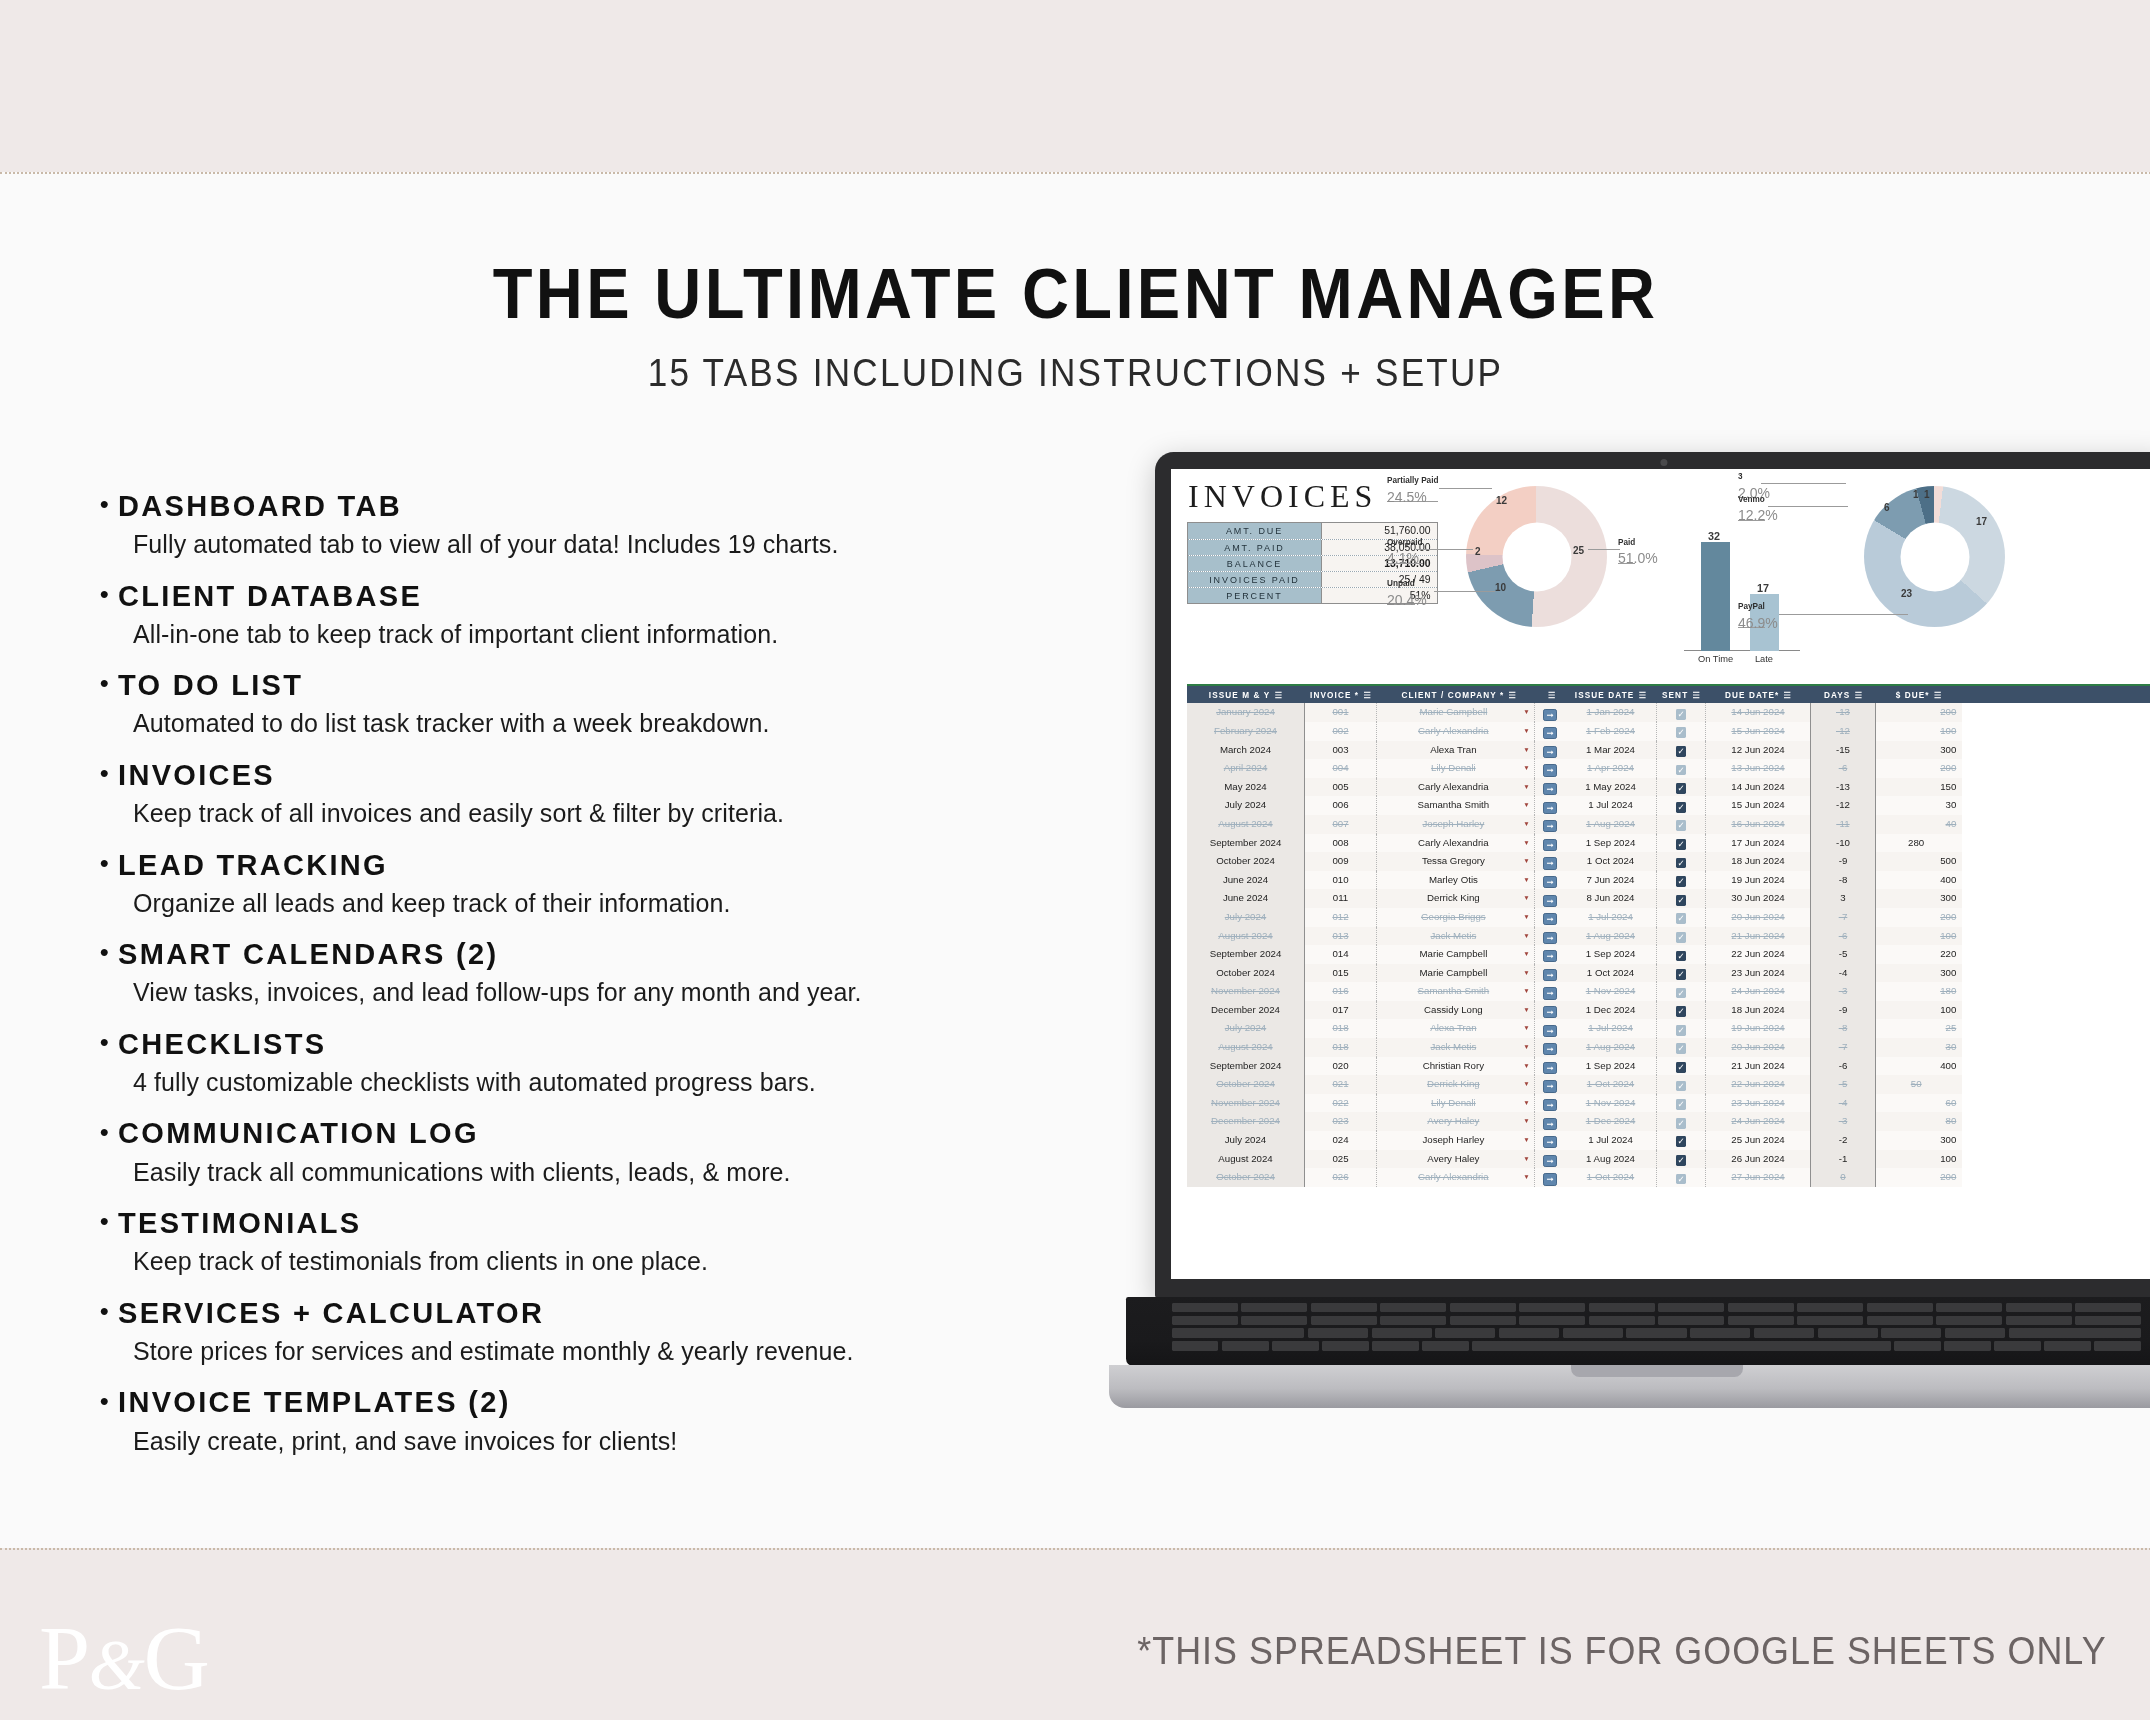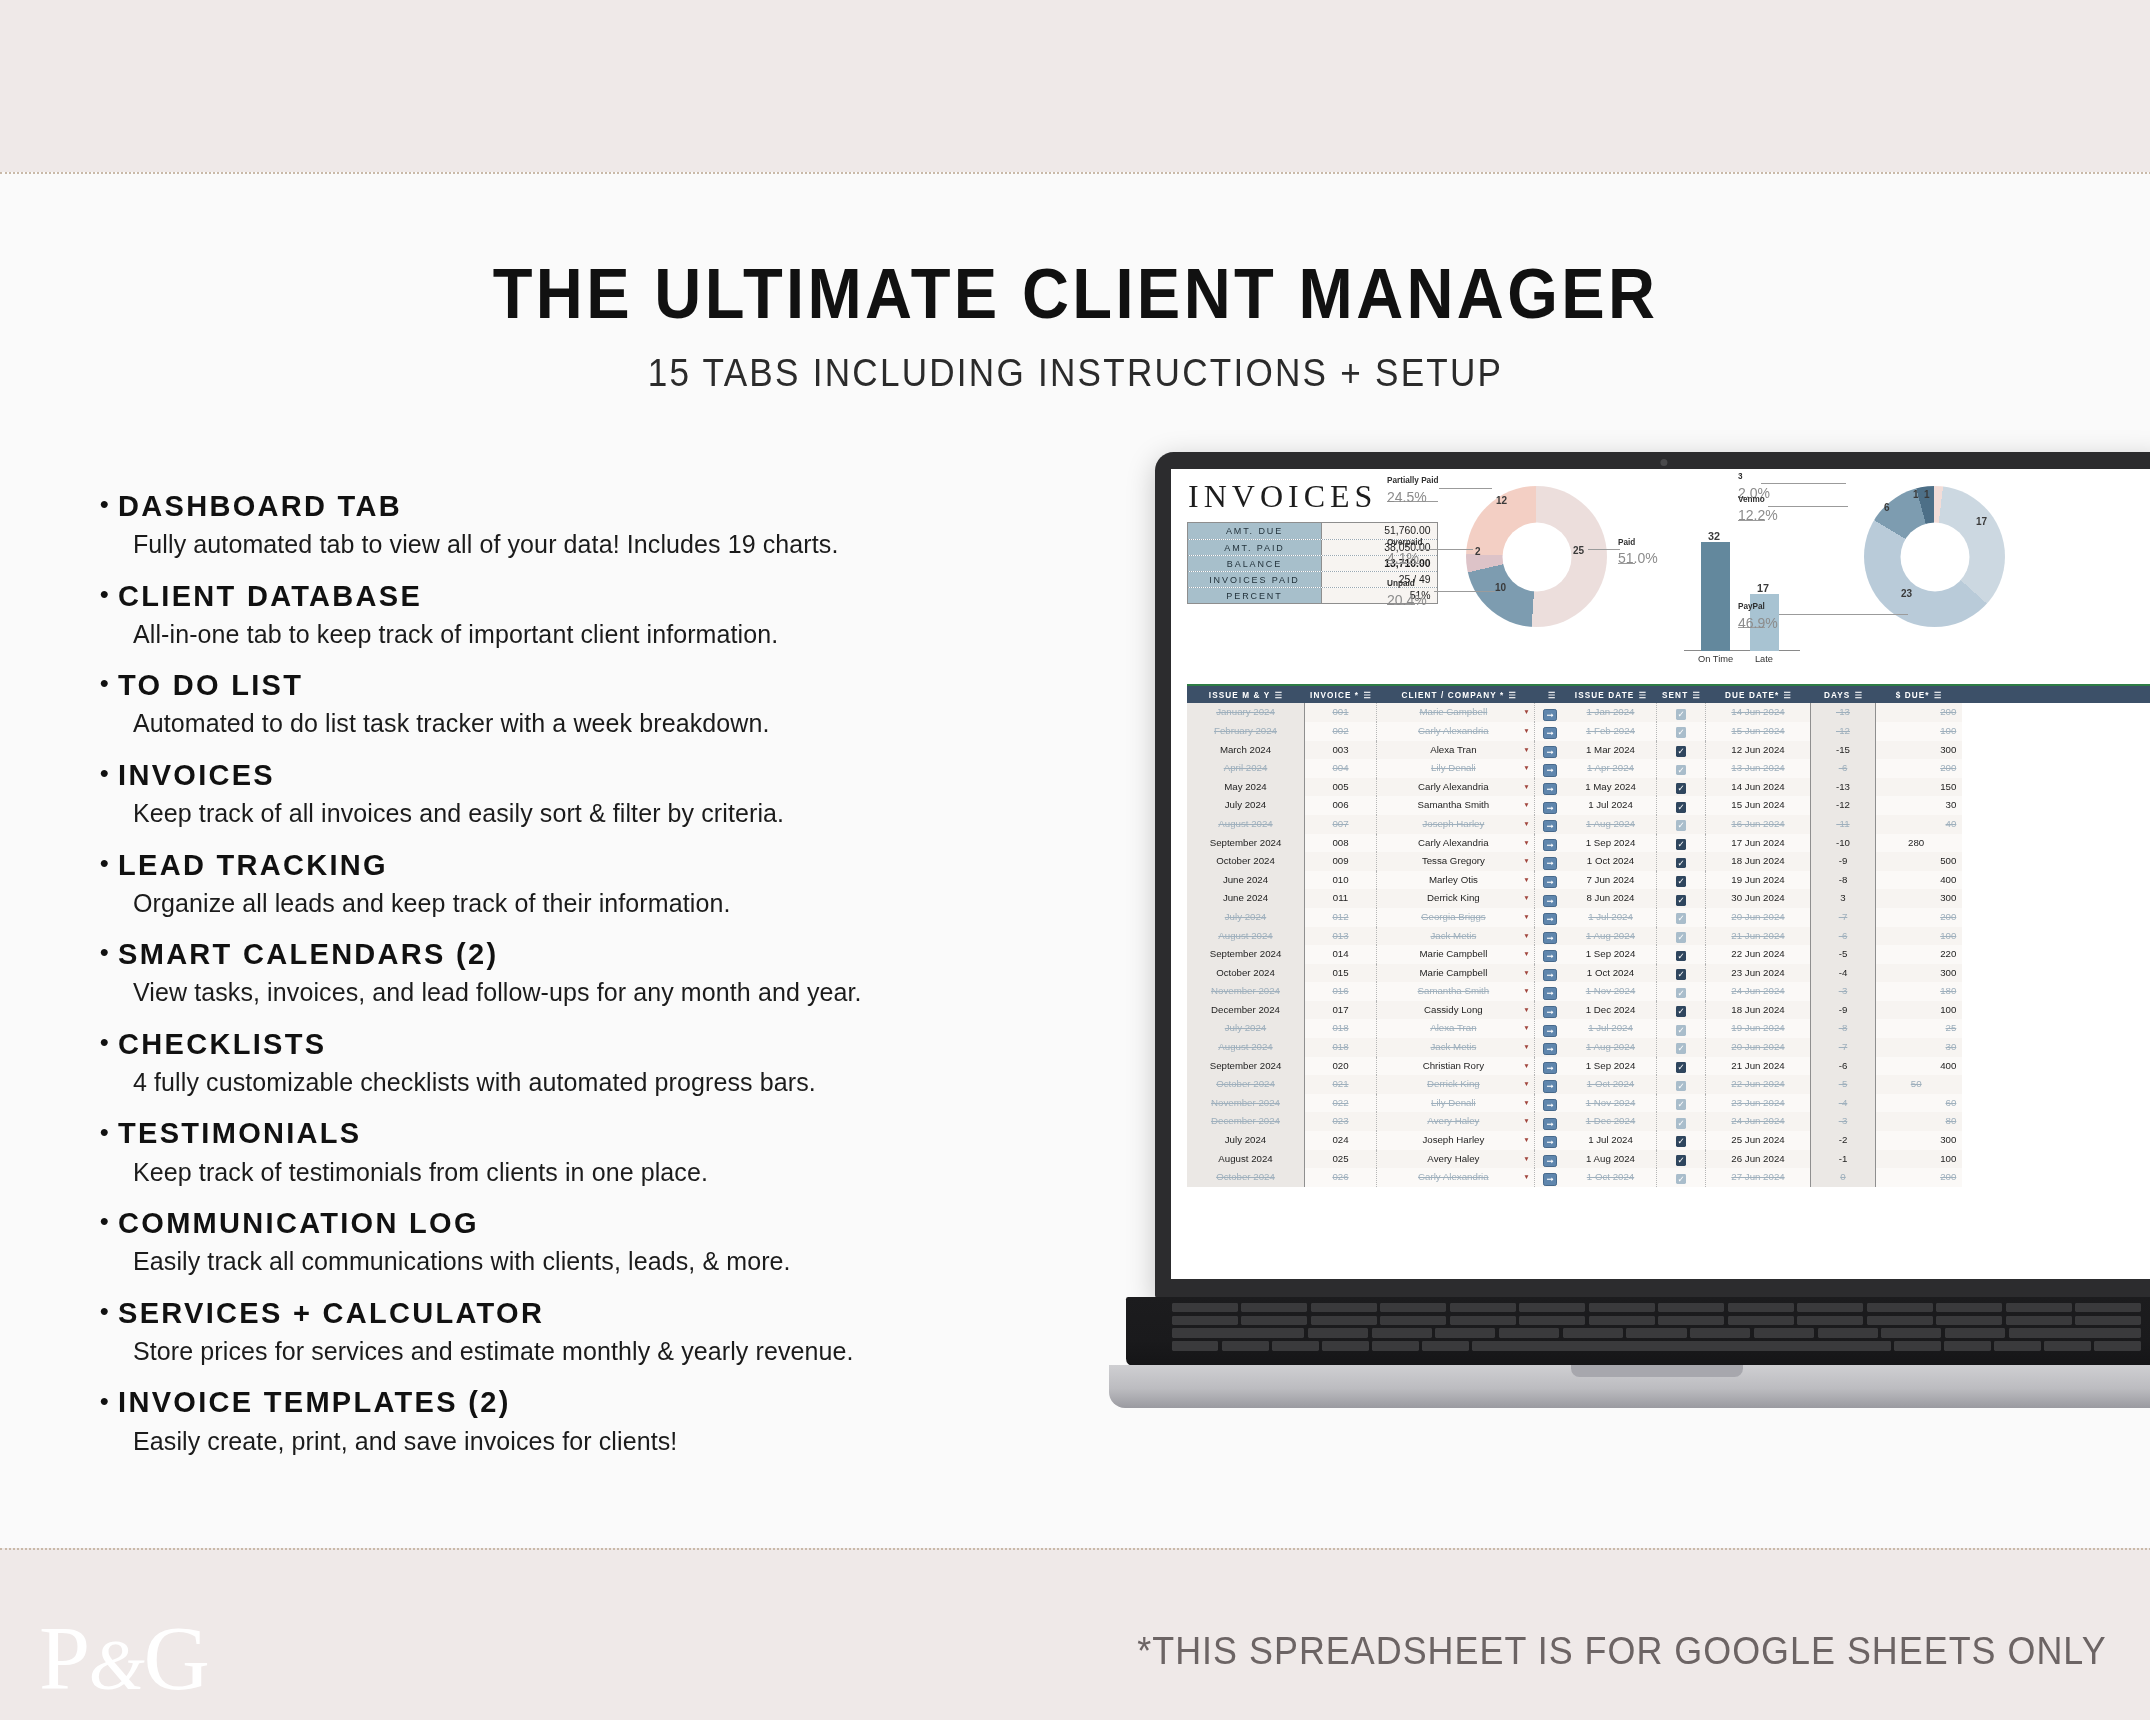--- a/index.html
+++ b/index.html
@@ -260,26 +260,26 @@
     </div>
     <div class="feat">
       <div class="feat-head"><span class="bul">•</span>SMART CALENDARS (2)</div>
       <div class="feat-desc">View tasks, invoices, and lead follow-ups for any month and year.</div>
     </div>
     <div class="feat">
       <div class="feat-head"><span class="bul">•</span>CHECKLISTS</div>
       <div class="feat-desc">4 fully customizable checklists with automated progress bars.</div>
     </div>
     <div class="feat">
+      <div class="feat-head"><span class="bul">•</span>COMMUNICATION LOG</div>
+      <div class="feat-desc">Easily track all communications with clients, leads, &amp; more.</div>
+    </div>
+    <div class="feat">
       <div class="feat-head"><span class="bul">•</span>TESTIMONIALS</div>
       <div class="feat-desc">Keep track of testimonials from clients in one place.</div>
-    </div>
-    <div class="feat">
-      <div class="feat-head"><span class="bul">•</span>COMMUNICATION LOG</div>
-      <div class="feat-desc">Easily track all communications with clients, leads, &amp; more.</div>
     </div>
     <div class="feat">
       <div class="feat-head"><span class="bul">•</span>SERVICES + CALCULATOR</div>
       <div class="feat-desc">Store prices for services and estimate monthly &amp; yearly revenue.</div>
     </div>
     <div class="feat">
       <div class="feat-head"><span class="bul">•</span>INVOICE TEMPLATES (2)</div>
       <div class="feat-desc">Easily create, print, and save invoices for clients!</div>
     </div>
   </div>

